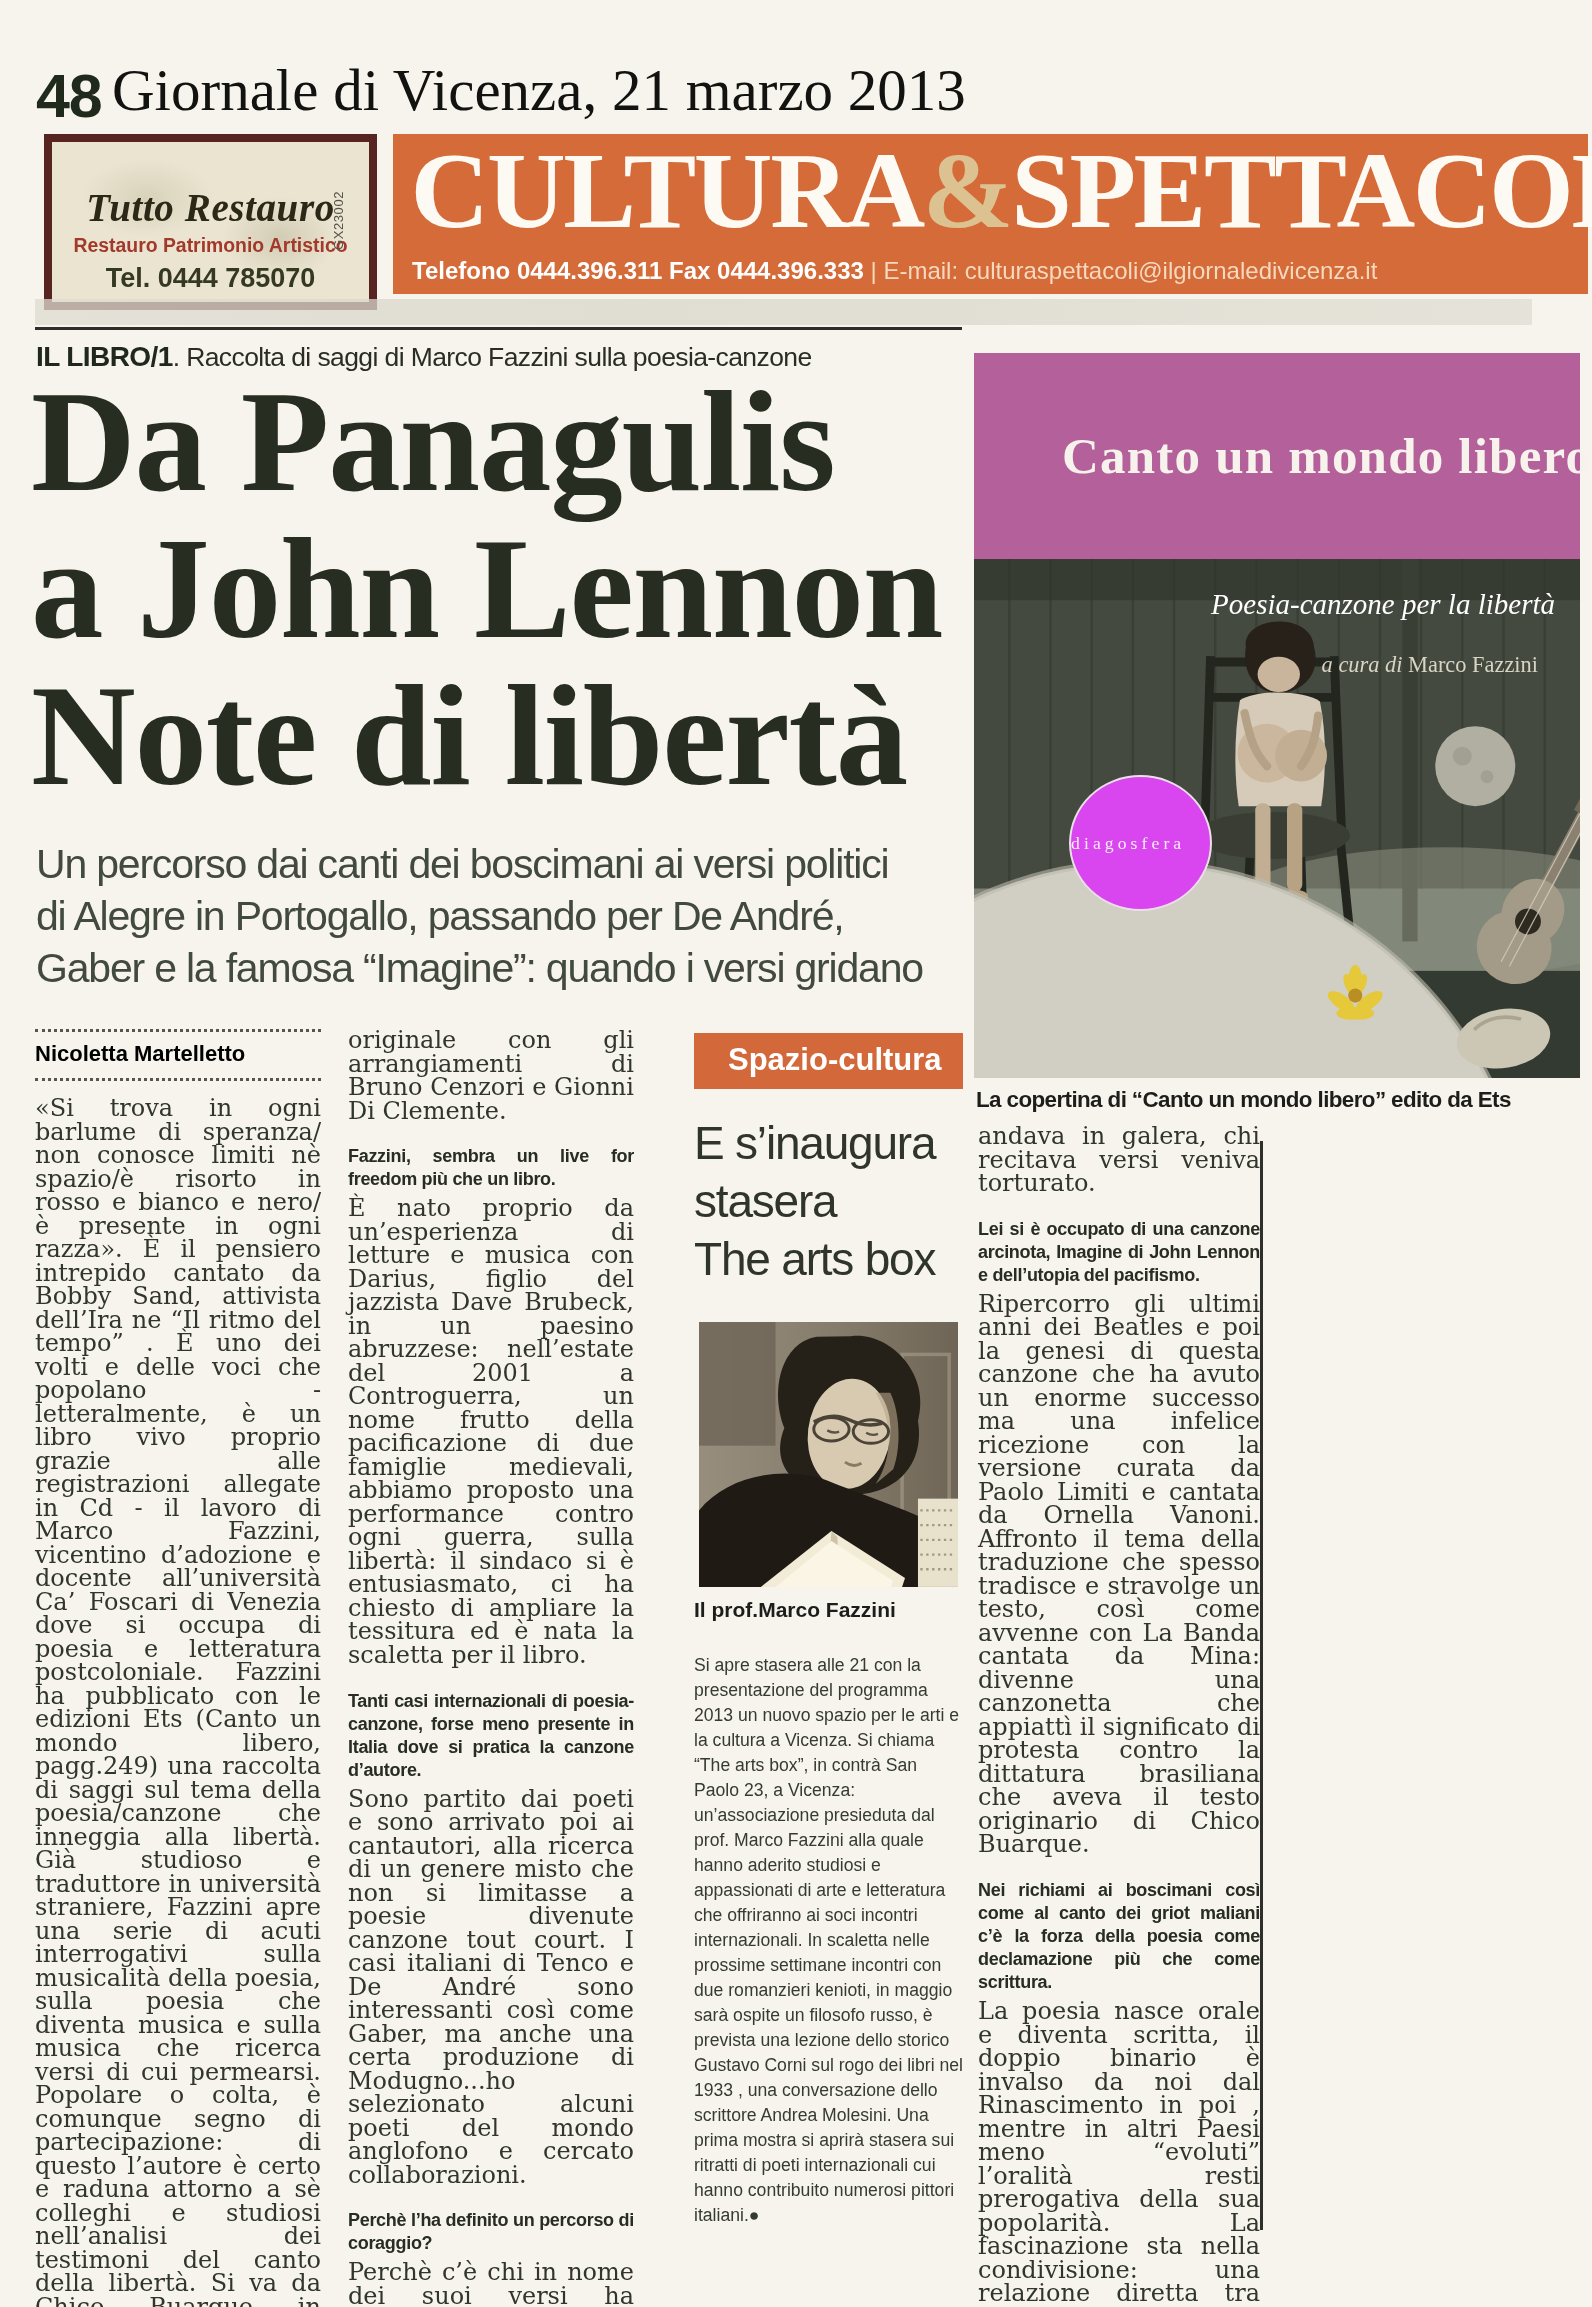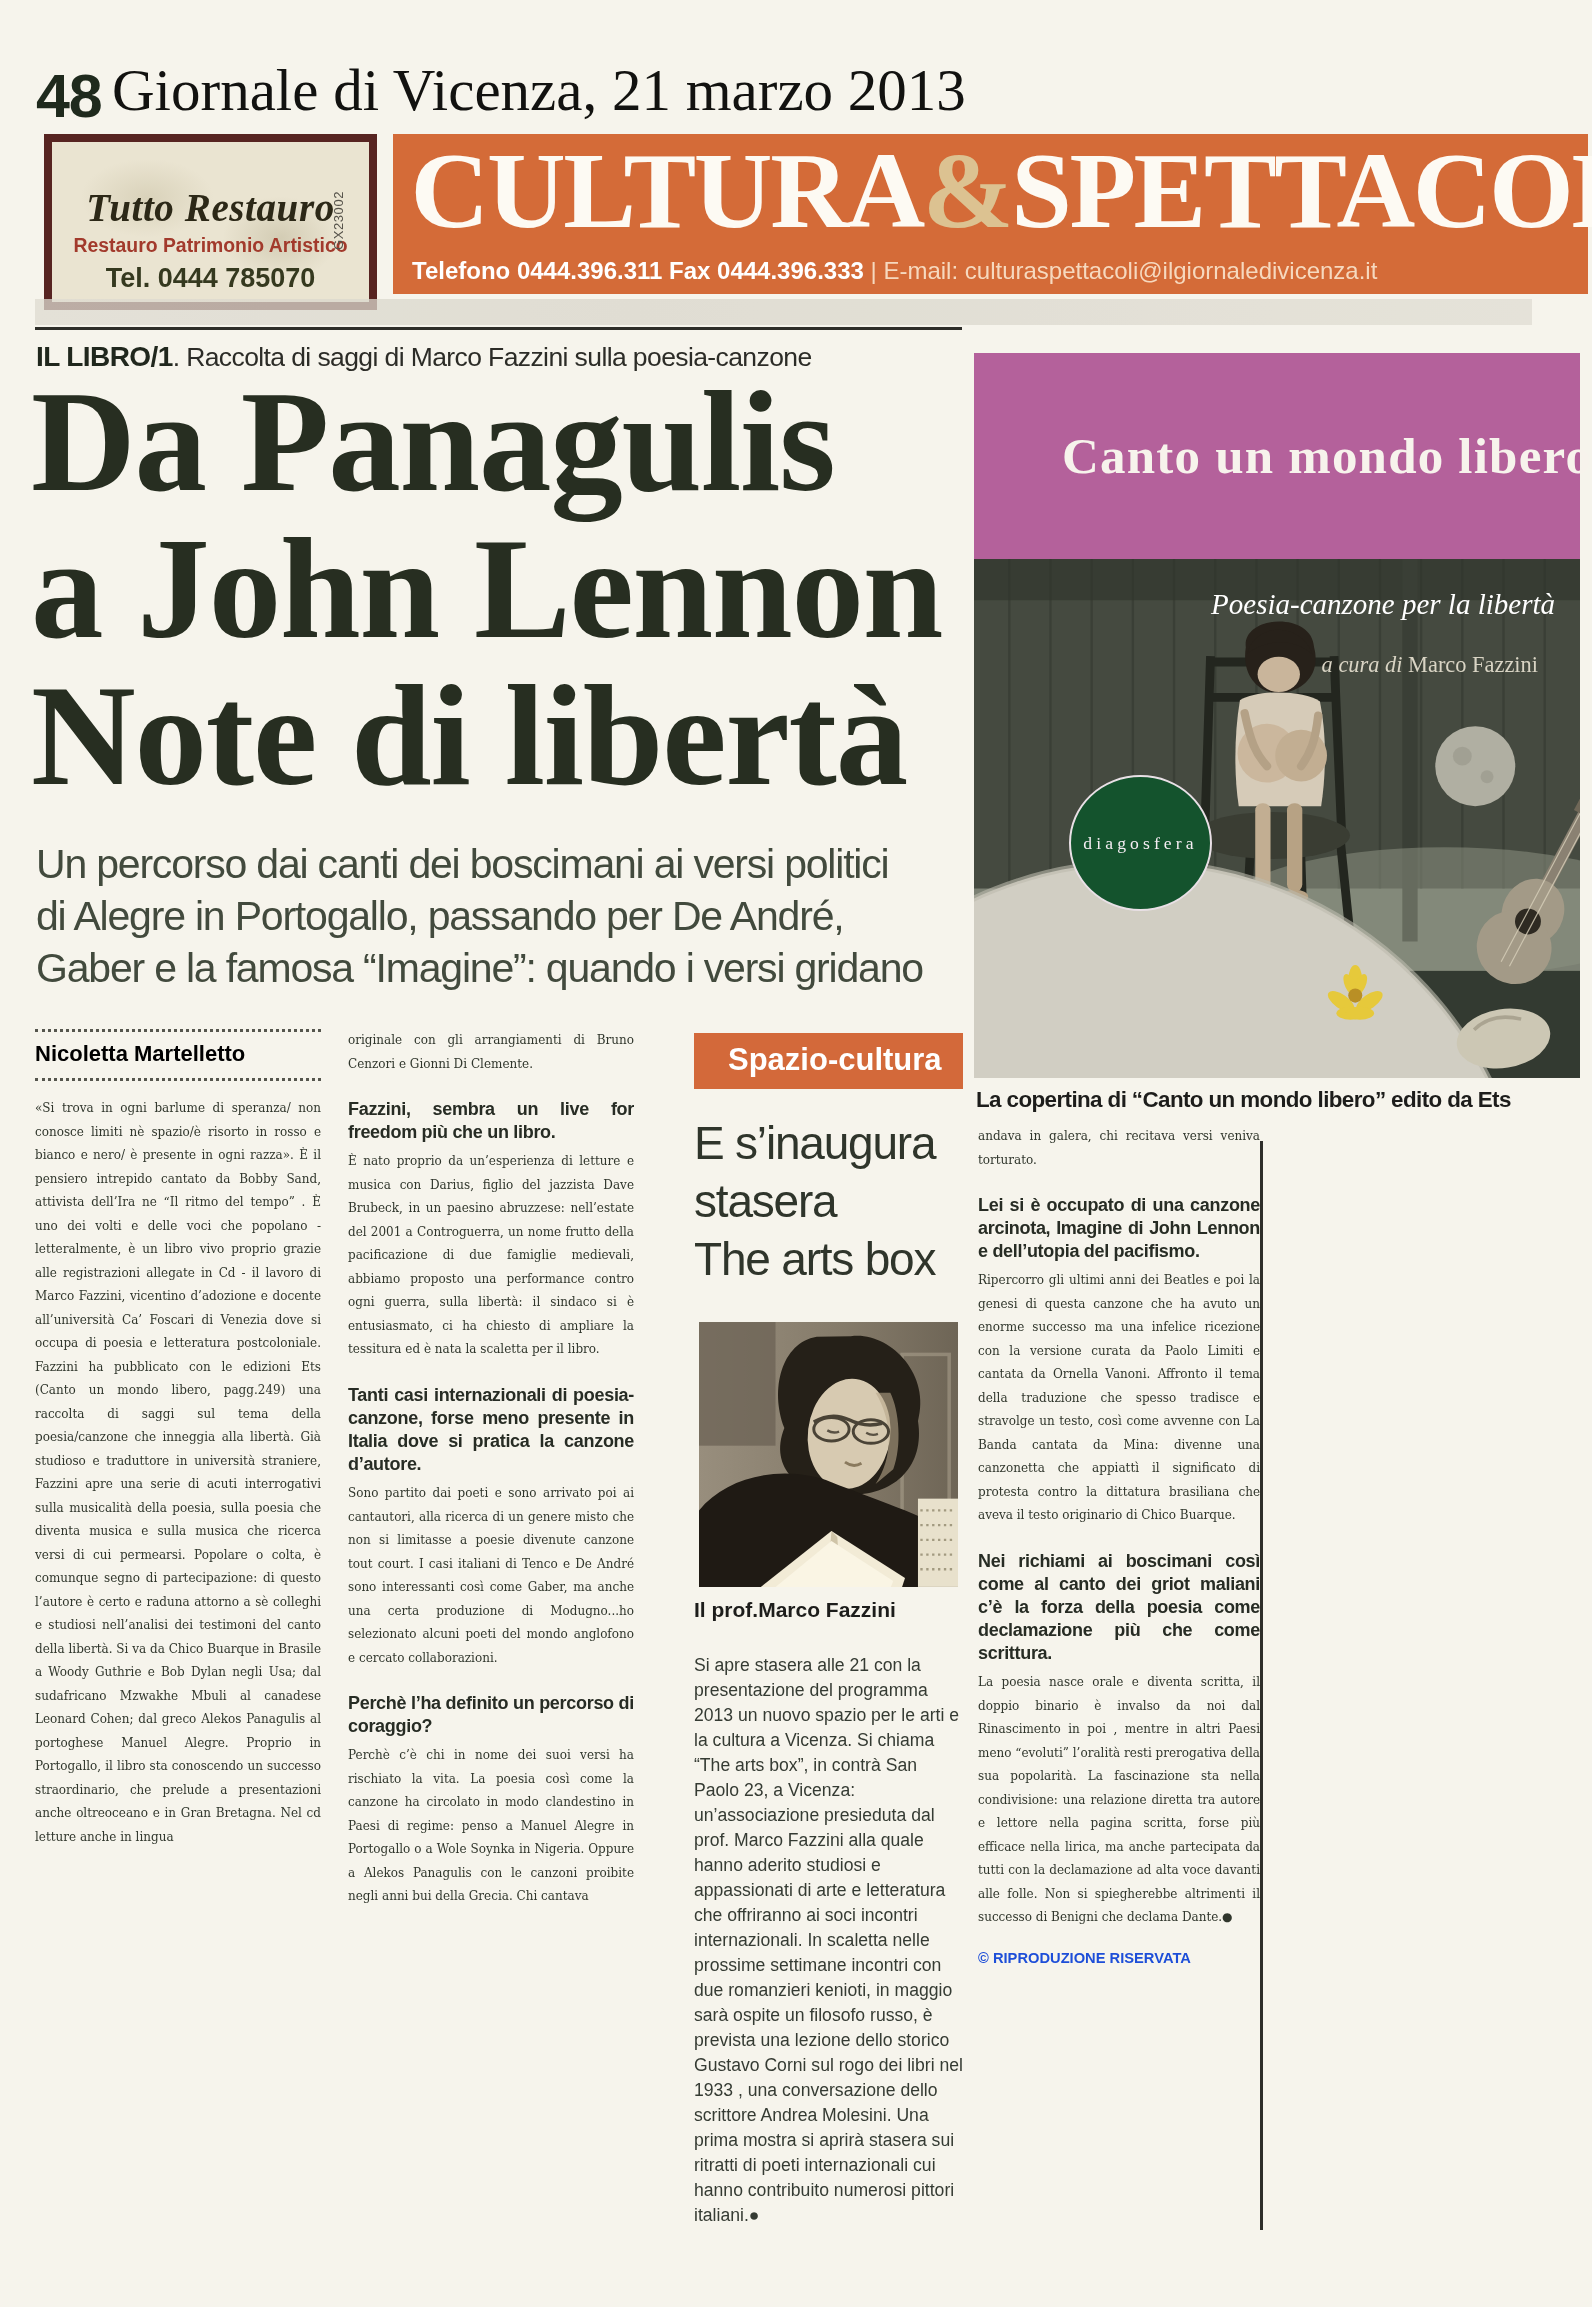--- a/index.html
+++ b/index.html
@@ -54,21 +54,21 @@
   
   .col{position:absolute;width:286px;}
   .col1{left:35px;top:1029px;}
   .col2{left:348px;top:1029px;}
   .col4{left:978px;top:1125px;width:282px;}
 
   .byline{border-top:3.5px dotted #55554d;border-bottom:3.5px dotted #55554d;
           padding:9.4px 0 10.6px 0;font-size:22px;font-weight:bold;color:#000000;margin-bottom:16.5px;}
 
   .col p{margin:0;}
-  .col p.a, .col p.cont{font-family:"DejaVu Serif",serif;font-size:12px;line-height:23.5px;
+  .col p.a, .col p.cont{font-family:"DejaVu Serif",serif;font-size:24px;line-height:23.5px;
           text-align:justify;color:#30362c;}
   .col p.q{font-weight:bold;font-size:18px;line-height:23px;text-align:justify;
            color:#272c24;margin:22.4px 0 5.9px 0;letter-spacing:-0.3px;}
   .col p.copyright{font-size:14.7px;font-weight:bold;color:#1d4ed8;text-align:left;margin-top:20px;}
 
   .v-rule{position:absolute;left:1260px;top:1141px;width:2.9px;height:1089px;background:#2e2e2a;}
 
   
   .sidebox{position:absolute;left:694px;top:1033px;width:269px;}
   .side-label{box-sizing:border-box;width:100%;background:#d3693a;color:#fff;font-weight:bold;
@@ -86,22 +86,22 @@
   .cover-title{width:100%;text-align:center;padding-left:88px;box-sizing:border-box;
                font-family:"Liberation Serif",serif;font-weight:bold;font-size:51px;
                color:#f7f3ec;letter-spacing:1.2px;white-space:nowrap;}
   .cover-photo{position:relative;width:100%;height:519px;overflow:hidden;background:#4a5044;}
   .cover-subtitle{position:absolute;top:15.3px;right:25px;font-family:"Liberation Serif",serif;
                   font-style:italic;font-size:29px;color:#ffffff;white-space:nowrap;margin-top:14px;}
   .cover-curator{position:absolute;top:93px;right:42px;font-family:"Liberation Serif",serif;
                  font-size:22.4px;color:#d9d4c4;white-space:nowrap;}
   .cover-curator .prefix{font-style:italic;}
   .imprint-ellipse{position:absolute;left:95px;top:216px;width:139px;height:132px;border-radius:50%;
-                   background:#14532d;border:2.9px solid #e9e0e6;display:flex;align-items:center;
-                   justify-content:center;}
+                   background:#d946ef;border:2.9px solid #e9e0e6;display:flex;align-items:center;
+                   }
   .imprint-text{font-family:"Liberation Serif",serif;font-size:17.6px;letter-spacing:4.1px;color:#f6eef4;}
   .cover-caption{position:absolute;left:976px;top:1087px;width:588px;font-size:22.4px;
                  font-weight:bold;color:#1d1d1b;letter-spacing:-0.6px;}
 </style>
 </head>
 <body>
 
 <div class="page">
 
   <div class="page-num">48</div>

